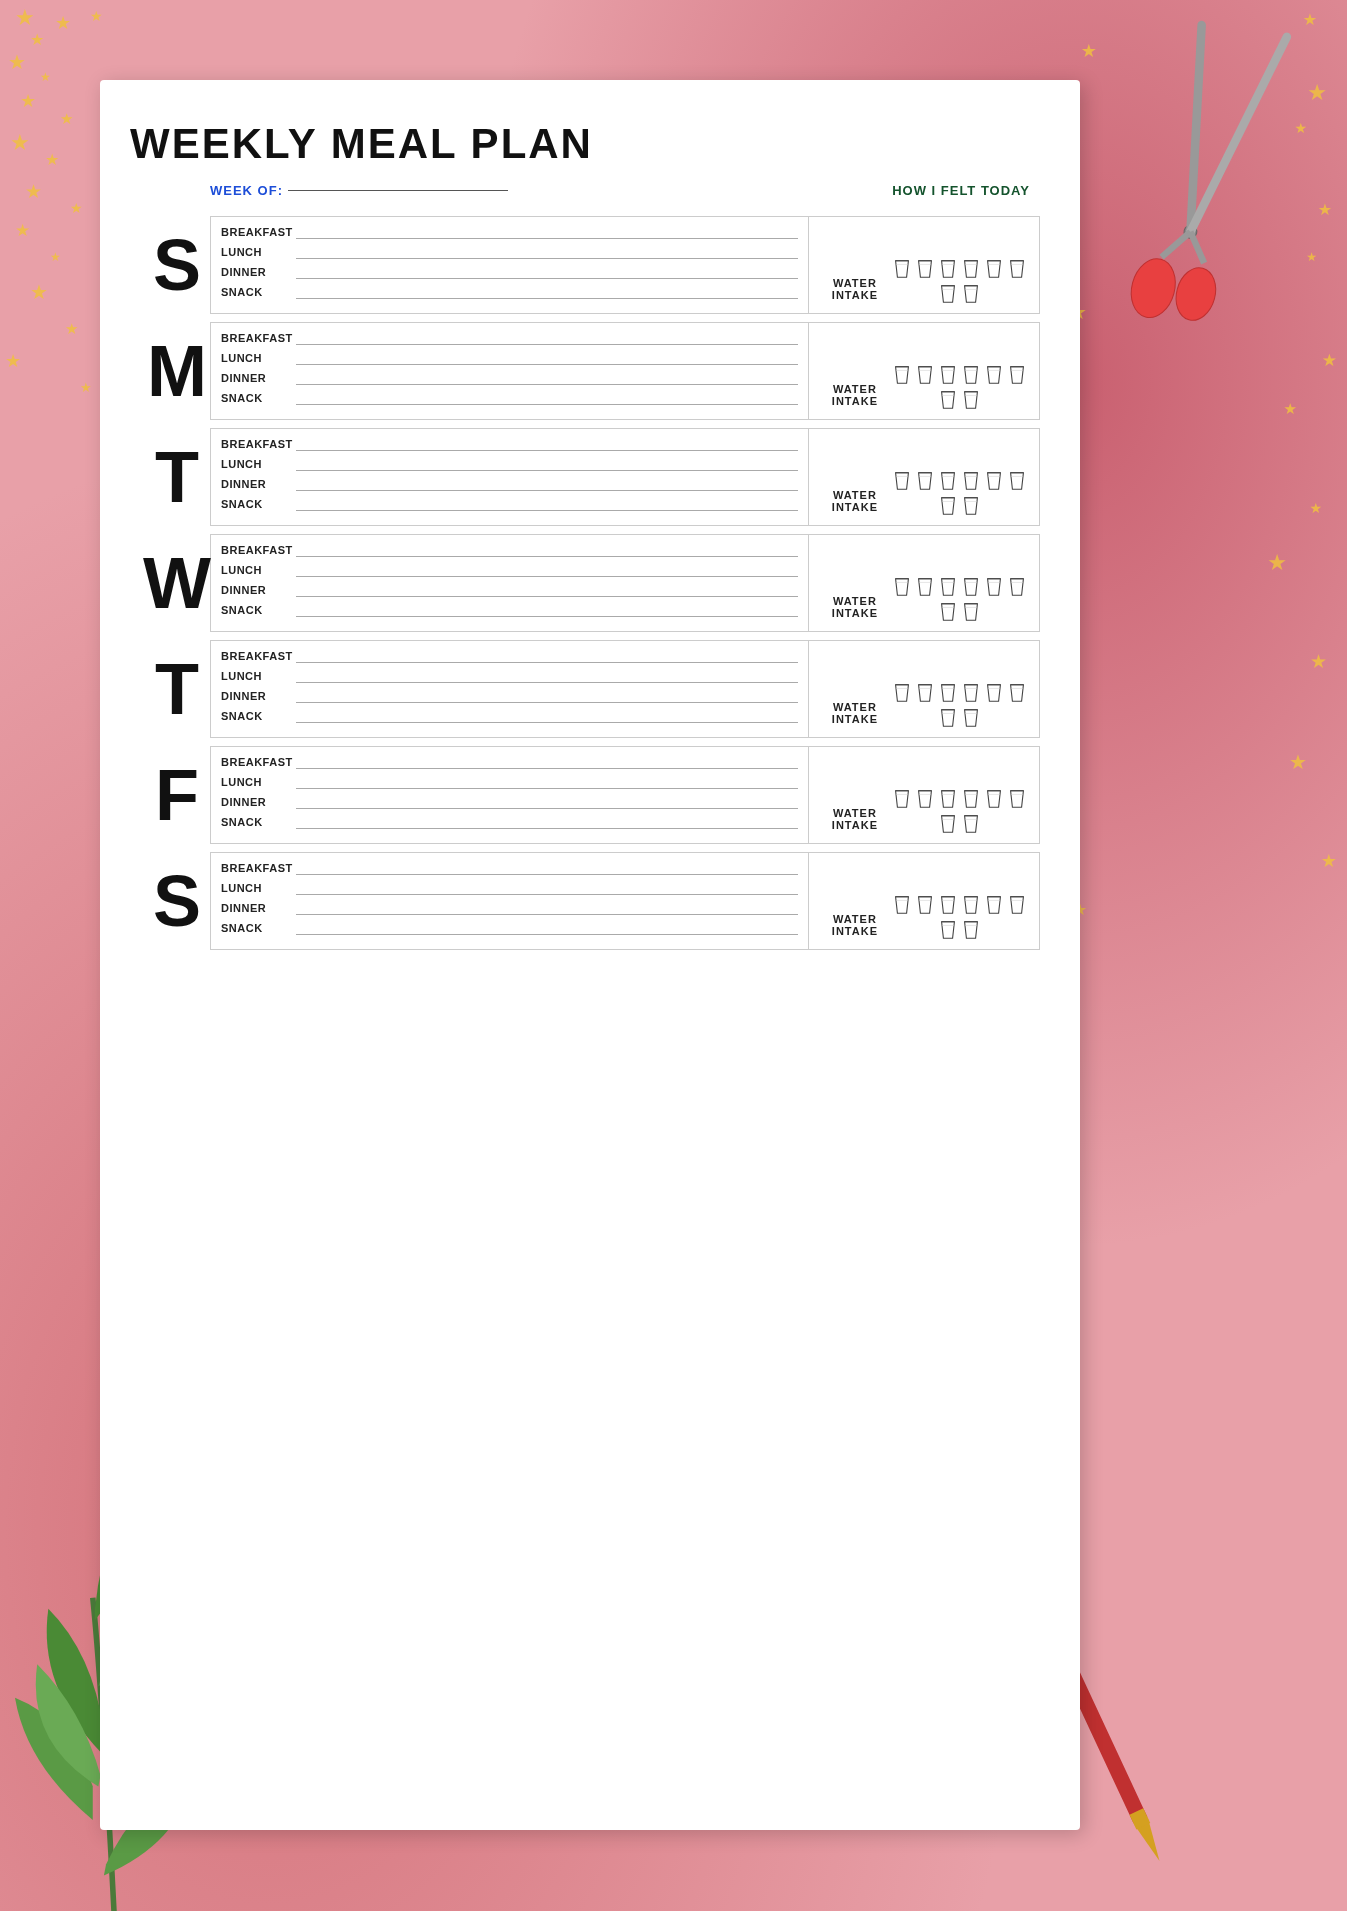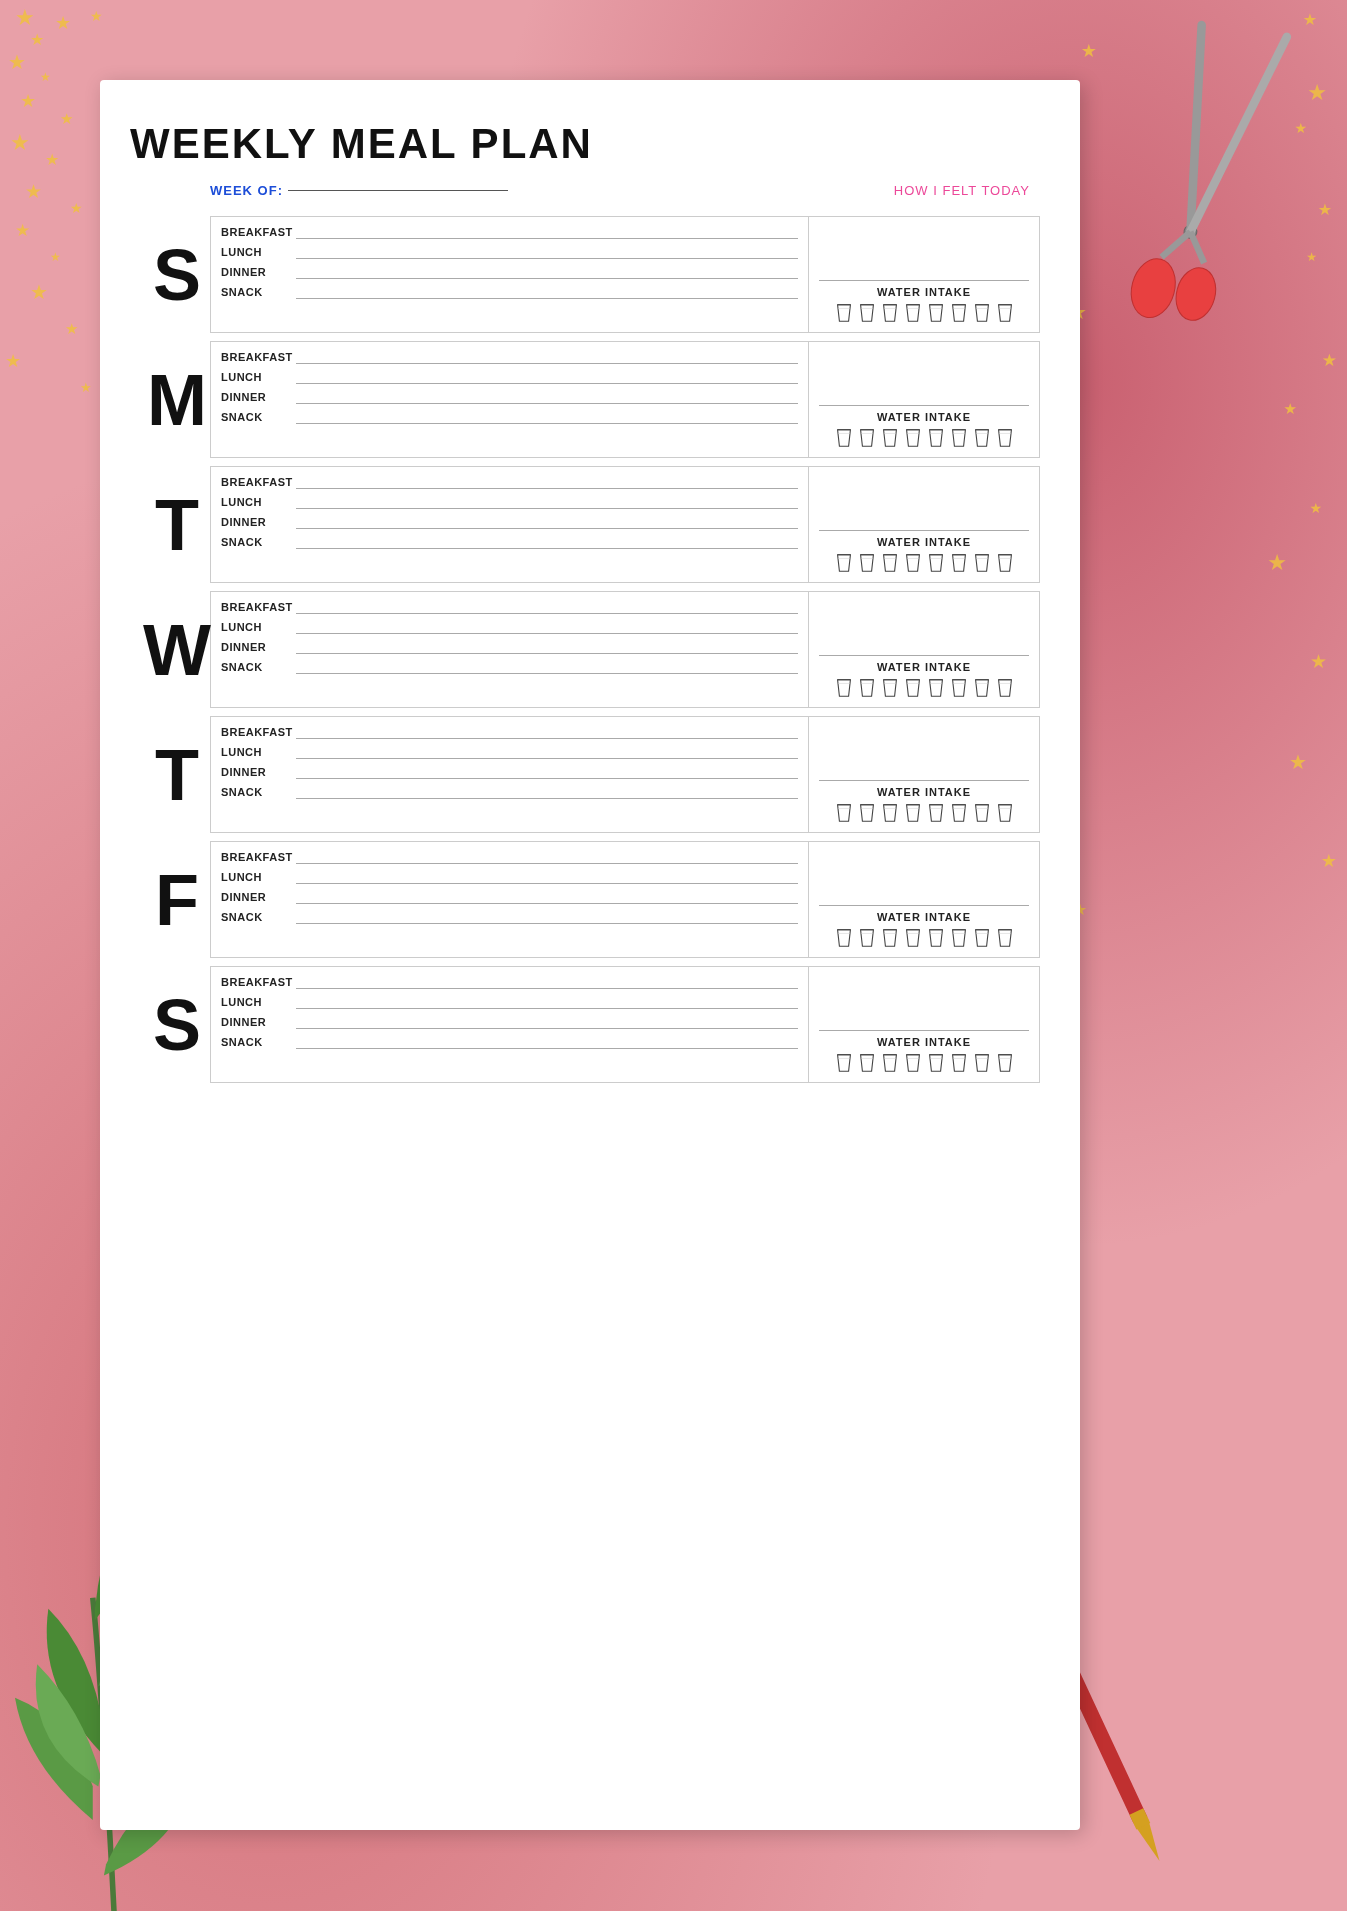--- a/index.html
+++ b/index.html
@@ -63,23 +63,23 @@
     .week-line {
       display: inline-block;
       width: 220px;
       border-bottom: 1px solid #555;
       margin-left: 5px;
       vertical-align: bottom;
     }
 
     .how-felt {
       font-size: 13px;
-      font-weight: normal;
+      font-weight: bold;
       letter-spacing: 1px;
-      color: #ec4899;
+      color: #14532d;
       margin-left: auto;
       margin-right: 10px;
     }
 
     .day-row {
       display: flex;
       align-items: stretch;
       border: 1px solid #ccc;
       margin-bottom: 8px;
       position: relative;
@@ -132,22 +132,23 @@
     .meal-line {
       flex: 1;
       border-bottom: 1px solid #aaa;
       height: 14px;
     }
 
     .right-section {
       width: 230px;
       flex-shrink: 0;
       display: flex;
-      flex-direction: column;
+      flex-direction: row;
       padding: 8px 10px;
+      align-items: flex-end;
     }
 
     .feel-area {
       flex: 1;
       min-height: 55px;
     }
 
     .water-divider {
       border-top: 1px solid #aaa;
       margin-bottom: 5px;

